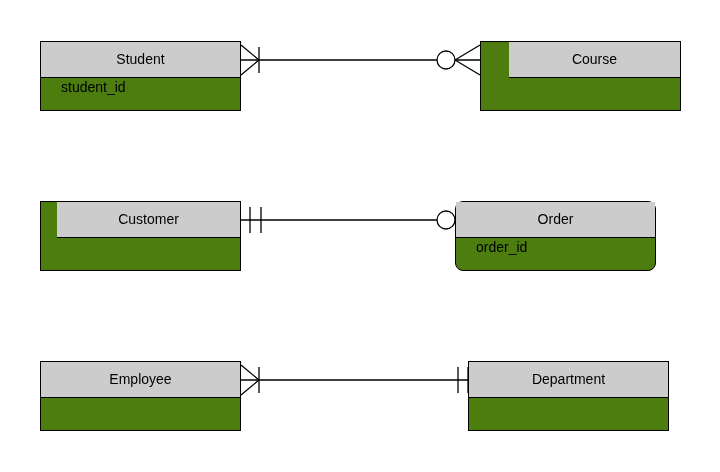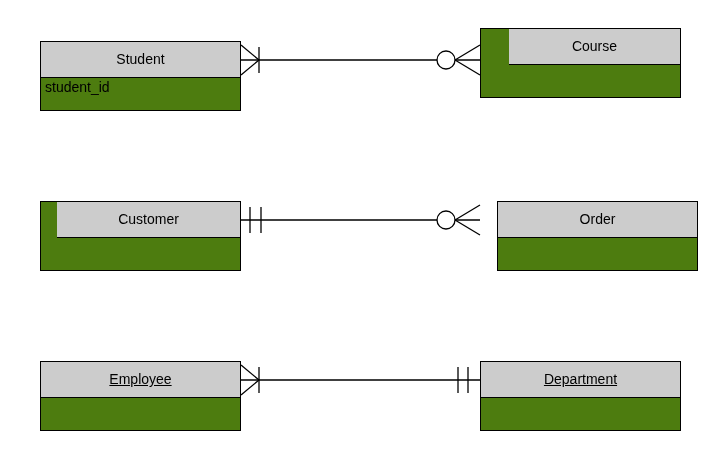--- a/index.html
+++ b/index.html
@@ -37,20 +37,21 @@
     color: #000000;
   }
   .entity-body {
     height: 19px;
     box-sizing: border-box;
     display: flex;
     align-items: center;
     padding-left: 4px;
     font-size: 14px;
     color: #000000;
+    margin-left: 16px;
   }
   svg line, svg circle { stroke: #000000; stroke-width: 1.3; }
   svg circle { fill: #ffffff; }
 </style>
 </head>
 <body>
 
 <div class="canvas">
 
   <svg class="connectors" viewBox="0 0 720 472" xmlns="http://www.w3.org/2000/svg">
@@ -94,33 +95,34 @@
         <line x1="468" y1="367" x2="468" y2="393"></line>
       </g>
     </g>
   </svg>
 
   <div class="entity" style="left:40px; top:41px;">
     <div class="entity-header">Student</div>
     <div class="entity-body">student_id</div>
   </div>
 
-  <div class="entity" style="left:480px; top:28px;padding-left:28px;">
+  <div class="entity" style="left:480px; top:41px;padding-left:28px;">
     <div class="entity-header">Course</div>
   </div>
 
   <div class="entity" style="left:40px; top:201px;padding-left:16px;">
     <div class="entity-header">Customer</div>
   </div>
 
-  <div class="entity" style="left:497px; top:201px;">
+  <div class="entity" style="left:455px; top:201px;border-radius:8px;">
     <div class="entity-header">Order</div>
+    <div class="entity-body">order_id</div>
   </div>
 
-  <div class="entity" style="left:40px; top:361px;text-decoration:underline;">
+  <div class="entity" style="left:40px; top:361px;">
     <div class="entity-header">Employee</div>
   </div>
 
-  <div class="entity" style="left:480px; top:361px;text-decoration:underline;">
+  <div class="entity" style="left:468px; top:361px;">
     <div class="entity-header">Department</div>
   </div>
 
 </div>
 
 </body></html>

